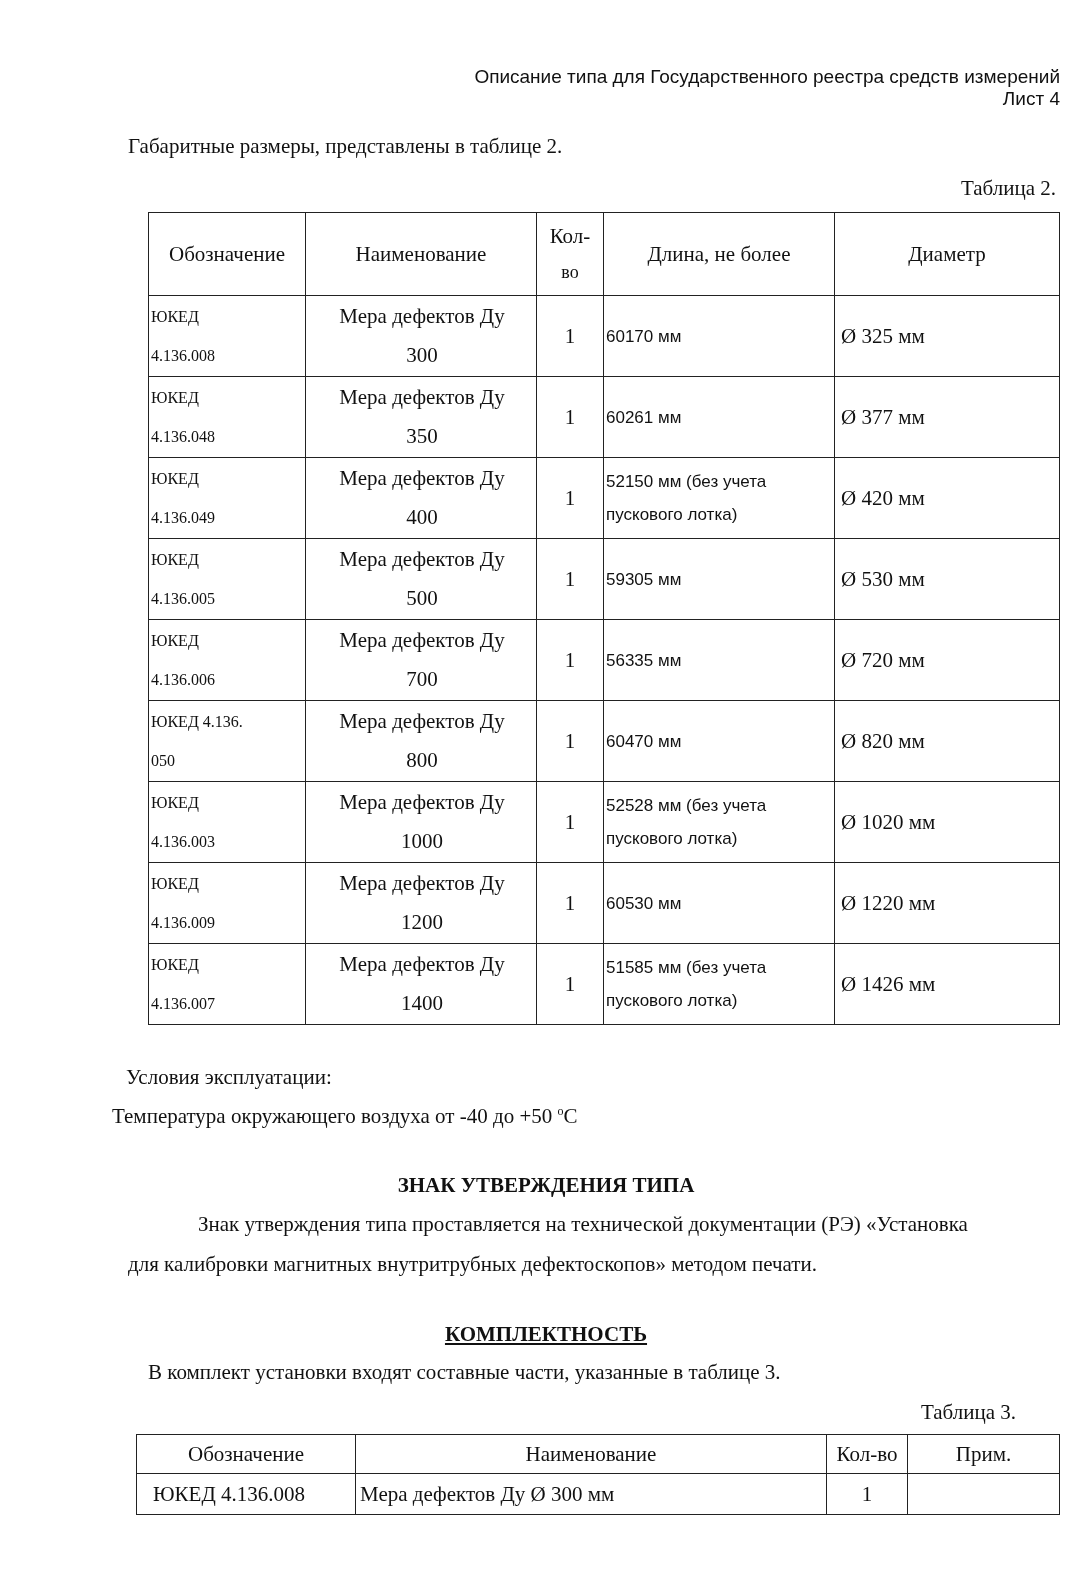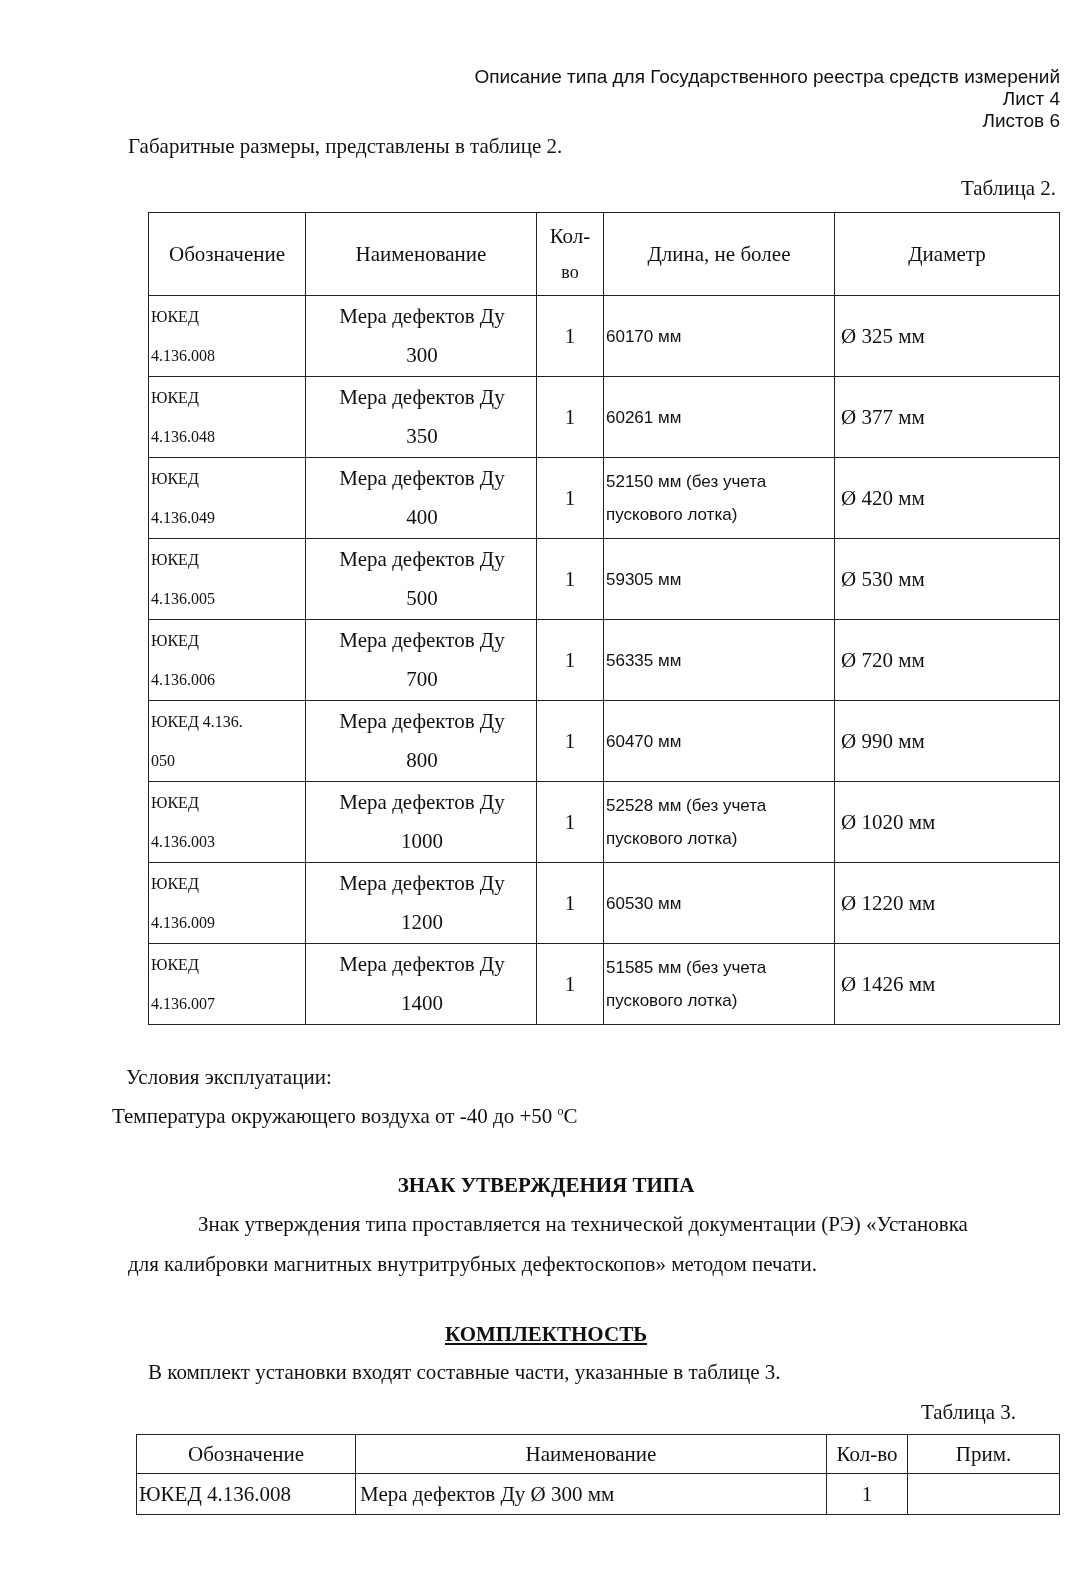--- a/index.html
+++ b/index.html
@@ -33,21 +33,20 @@
     #t3 { left: 136px; top: 1434px; width: 924px; }
     #t3 th { font-weight: normal; font-family: "Liberation Serif", serif; font-size: 21px; text-align: center; height: 38px; }
     #t3 td { font-family: "Liberation Serif", serif; font-size: 21px; height: 40px; }
   </style>
 </head>
 <body>
 
 <div class="header">
   <div>Описание типа для Государственного реестра средств измерений</div>
   <div>Лист 4</div>
-  <div>Листов 6</div>
 </div>
 
 <div class="p-abs" style="left:128px; top:134px;">Габаритные размеры, представлены в таблице 2.</div>
 <div class="p-abs" style="right:36px; top:176px;">Таблица 2.</div>
 
 <table id="t2">
   <thead>
     <tr>
       <th style="width:154px;">Обозначение</th>
       <th style="width:228px;">Наименование</th>
@@ -147,21 +146,21 @@
         </td>
         <td class="c-name">
           <div>Мера дефектов  Ду</div>
           <div>800</div>
         </td>
         <td class="c-qty">1</td>
         <td class="c-len">
           <div>60470 мм</div>
           <div></div>
         </td>
-        <td class="c-dia">Ø 990 мм</td>
+        <td class="c-dia">Ø 820 мм</td>
       </tr>
       <tr>
         <td class="c-code">
           <div>ЮКЕД</div>
           <div>4.136.003</div>
         </td>
         <td class="c-name">
           <div>Мера дефектов  Ду</div>
           <div>1000</div>
         </td>
@@ -224,19 +223,19 @@
   <thead>
     <tr>
       <th style="width:218px;">Обозначение</th>
       <th style="width:470px;">Наименование</th>
       <th style="width:80px;">Кол-во</th>
       <th>Прим.</th>
     </tr>
   </thead>
   <tbody>
     <tr>
-      <td style="padding-left:2px;margin-left:24px;">ЮКЕД 4.136.008</td>
+      <td style="padding-left:16px;margin-left:24px;">ЮКЕД 4.136.008</td>
       <td style="padding-left:4px;">Мера дефектов  Ду  Ø 300 мм</td>
       <td style="text-align:center;">1</td>
       <td></td>
     </tr>
   </tbody>
 </table>
 
 </body></html>

